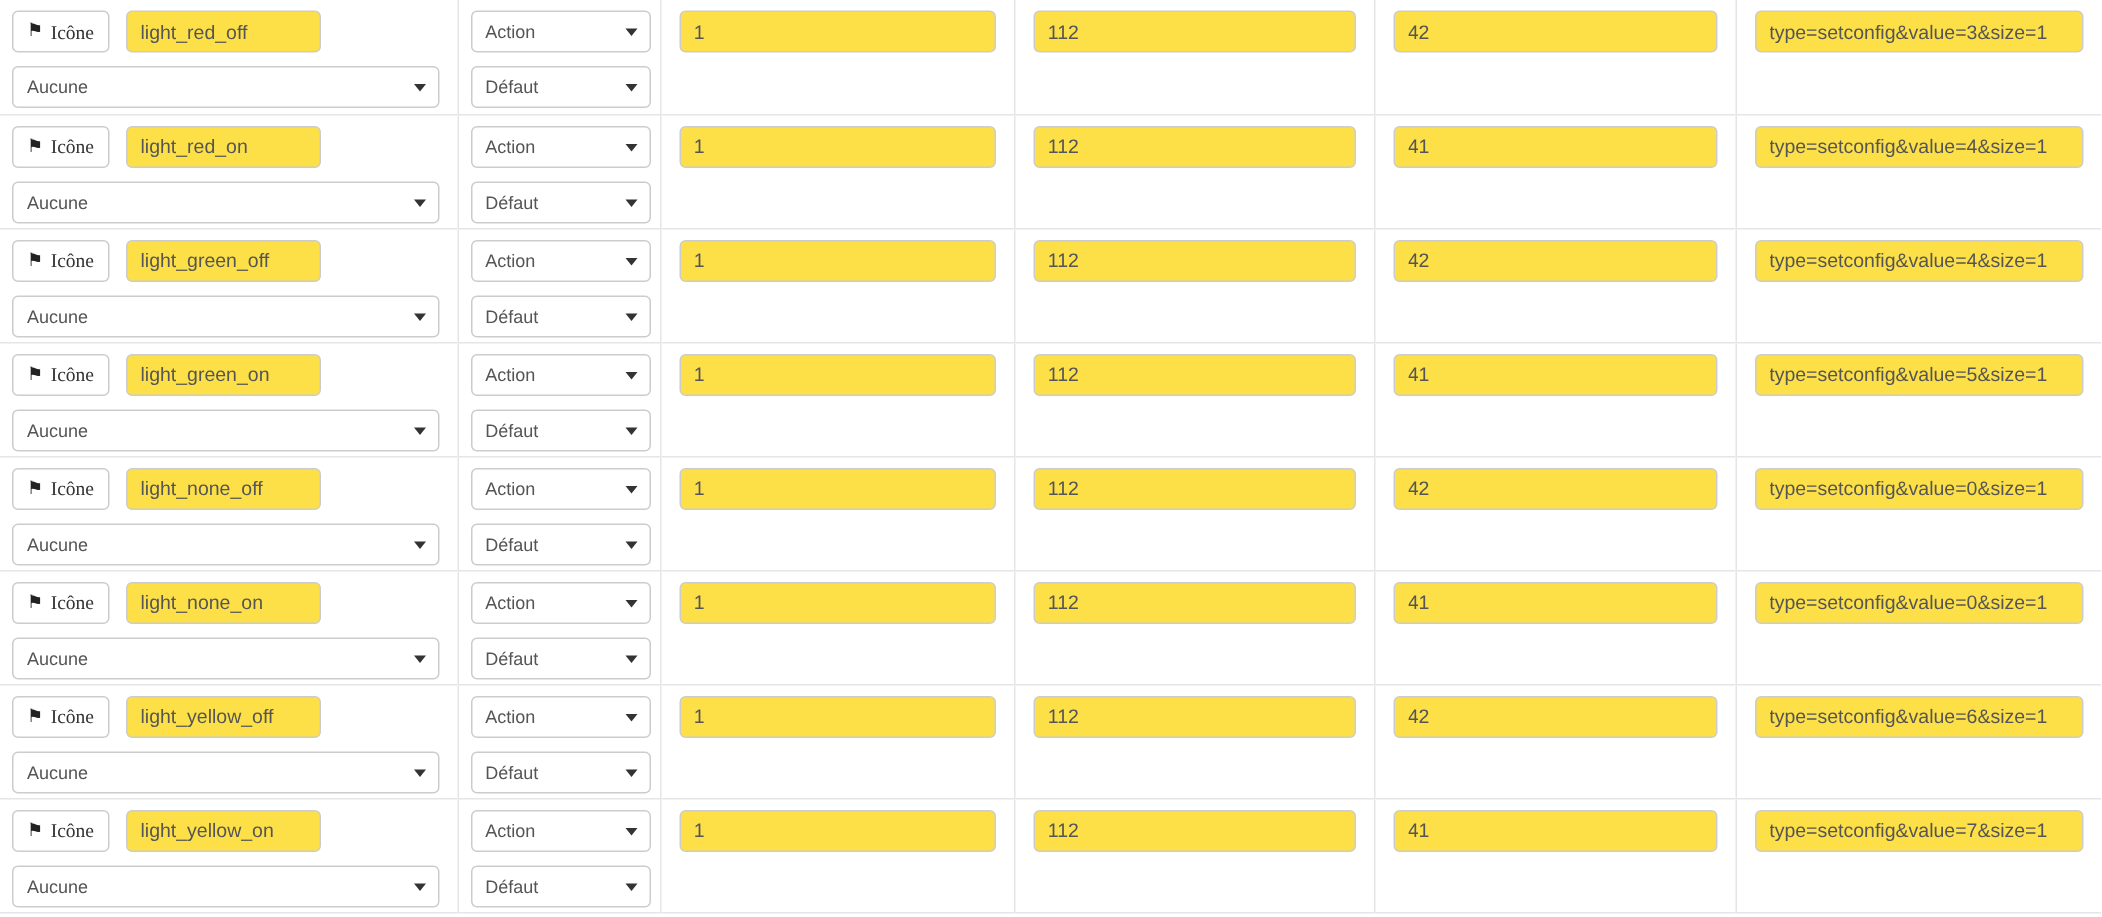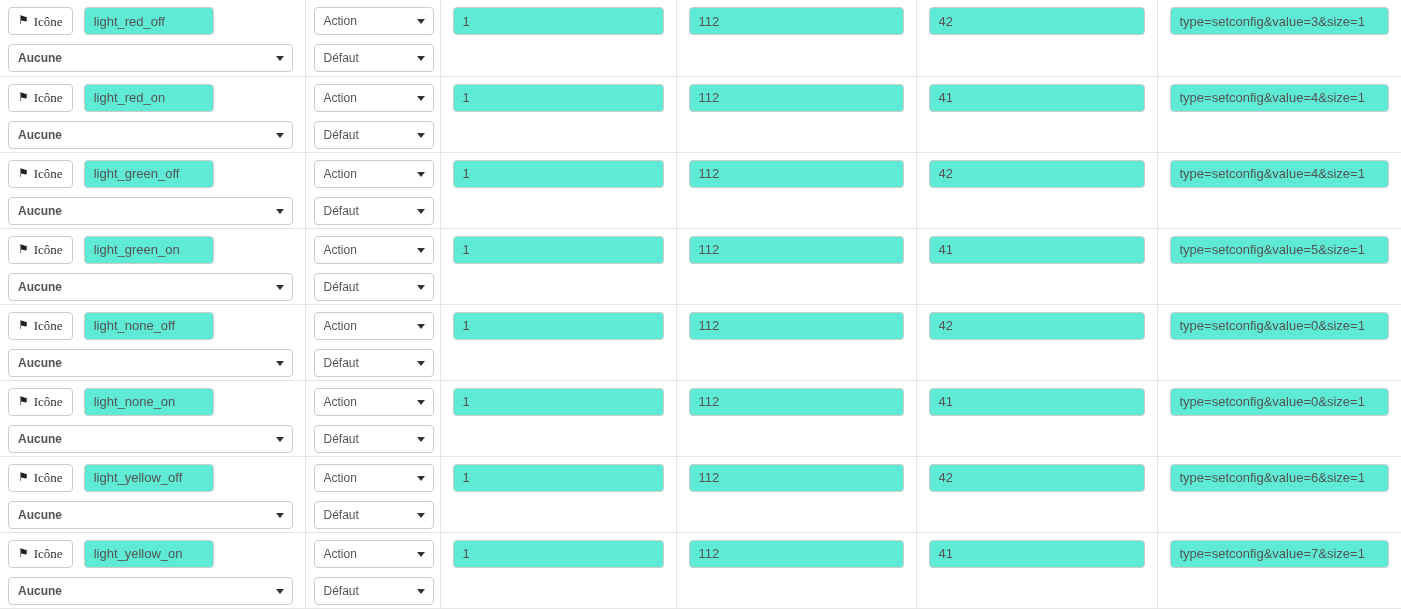--- a/index.html
+++ b/index.html
@@ -76,21 +76,21 @@
     line-height: 1;
     position: relative;
     top: -1px;
   }
 
   .txt {
     display: block;
     width: 100%;
     height: 28px;
     padding: 0 9px;
-    background: #5eead4;
+    background: #fde047;
     border: 1px solid #cccccc;
     border-radius: 4px;
     font-family: "Liberation Sans", sans-serif;
     font-size: 13px;
     color: #555555;
     outline: none;
   }
   .txt::placeholder { color: #999999; }
 
   .sel {
@@ -117,21 +117,21 @@
     top: 50%;
     margin-top: -2px;
     width: 0;
     height: 0;
     border-left: 4px solid transparent;
     border-right: 4px solid transparent;
     border-top: 5px solid #333333;
   }
 
   .w-name   { width: 130px; flex: 0 0 130px; }
-  .w-sel-lg { width: 285px; flex: 0 0 285px; font-weight: bold; }
+  .w-sel-lg { width: 285px; flex: 0 0 285px; }
   .w-sel-sm { width: 120px; flex: 0 0 120px; }
   .w-full   { width: 100%; }
 </style>
 </head>
 <body>
 
 <table class="cmd-table">
   <tbody>
   <tr>
     <td class="col-icon">

